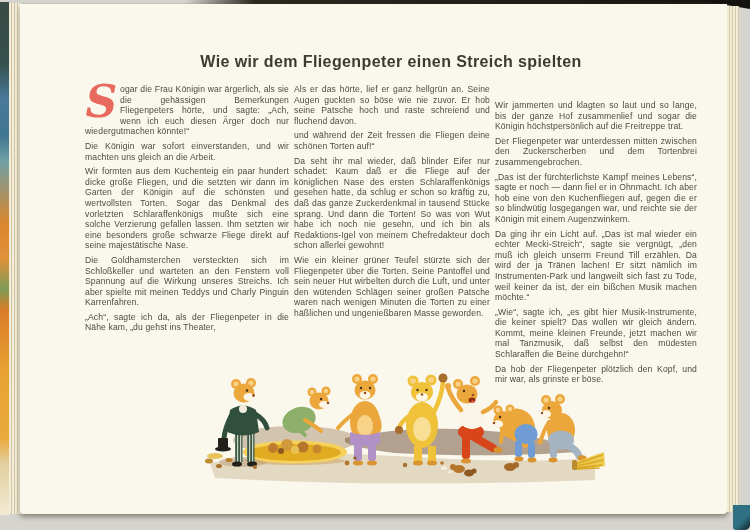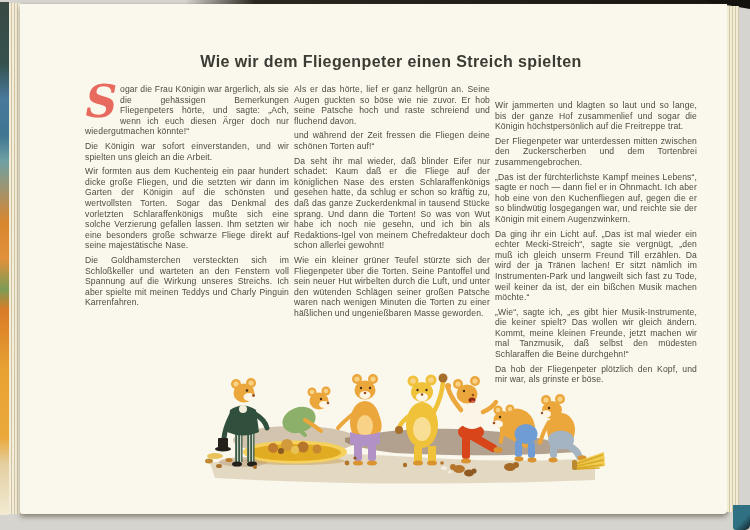--- a/index.html
+++ b/index.html
@@ -45,23 +45,24 @@
   <div id="top-right-corner"></div>
   <div id="prev-page-color-edge"></div>
   <div id="page-edge-stack-left"></div>
 
   <div id="page">
     <div id="page-title">Wie wir dem Fliegenpeter einen Streich spielten</div>
 
     <div id="columns">
       <div class="col" id="col1">
         <p><span class="dropcap">S</span><span>ogar die Frau Königin war ärgerlich, als sie die gehässigen Bemerkungen Fliegenpeters hörte, und sagte: „Ach, wenn ich euch diesen Ärger doch nur wiedergutmachen könnte!“</span></p>
-        <p>Die Königin war sofort einverstanden, und wir spielten uns gleich an die Arbeit.</p>
+        <p>Die Königin war sofort einverstanden, und wir machten uns gleich an die Arbeit.</p>
         <p>Wir formten aus dem Kuchenteig ein paar hundert dicke große Fliegen, und die setzten wir dann im Garten der Königin auf die schönsten und wertvollsten Torten. Sogar das Denkmal des vorletzten Schlaraffenkönigs mußte sich eine solche Verzierung gefallen lassen. Ihm setzten wir eine besonders große schwarze Fliege direkt auf seine majestätische Nase.</p>
         <p>Die Goldhamsterchen versteckten sich im Schloßkeller und warteten an den Fenstern voll Spannung auf die Wirkung unseres Streichs. Ich aber spielte mit meinen Teddys und Charly Pinguin Karrenfahren.</p>
+        <p>„Ach“, sagte ich da, als der Fliegenpeter in die Nähe kam, „du gehst ins Theater,</p>
       </div>
       <div class="col" id="col2">
         <p>Als er das hörte, lief er ganz hellgrün an. Seine Augen guckten so böse wie nie zuvor. Er hob seine Patsche hoch und raste schreiend und fluchend davon.</p>
         <p>und während der Zeit fressen die Fliegen deine schönen Torten auf!“</p>
         <p>Da seht ihr mal wieder, daß blinder Eifer nur schadet: Kaum daß er die Fliege auf der königlichen Nase des ersten Schlaraffenkönigs gesehen hatte, da schlug er schon so kräftig zu, daß das ganze Zuckerdenkmal in tausend Stücke sprang. Und dann die Torten! So was von Wut habe ich noch nie gesehn, und ich bin als Redaktions-Igel von meinem Chefredakteur doch schon allerlei gewohnt!</p>
         <p>Wie ein kleiner grüner Teufel stürzte sich der Fliegenpeter über die Torten. Seine Pantoffel und sein neuer Hut wirbelten durch die Luft, und unter den wütenden Schlägen seiner großen Patsche waren nach wenigen Minuten die Torten zu einer häßlichen und ungenießbaren Masse geworden.</p>
       </div>
       <div class="col" id="col3">
         <p>Wir jammerten und klagten so laut und so lange, bis der ganze Hof zusammenlief und sogar die Königin höchstpersönlich auf die Freitreppe trat.</p>
         <p>Der Fliegenpeter war unterdessen mitten zwischen den Zuckerscherben und dem Tortenbrei zusammengebrochen.</p>

